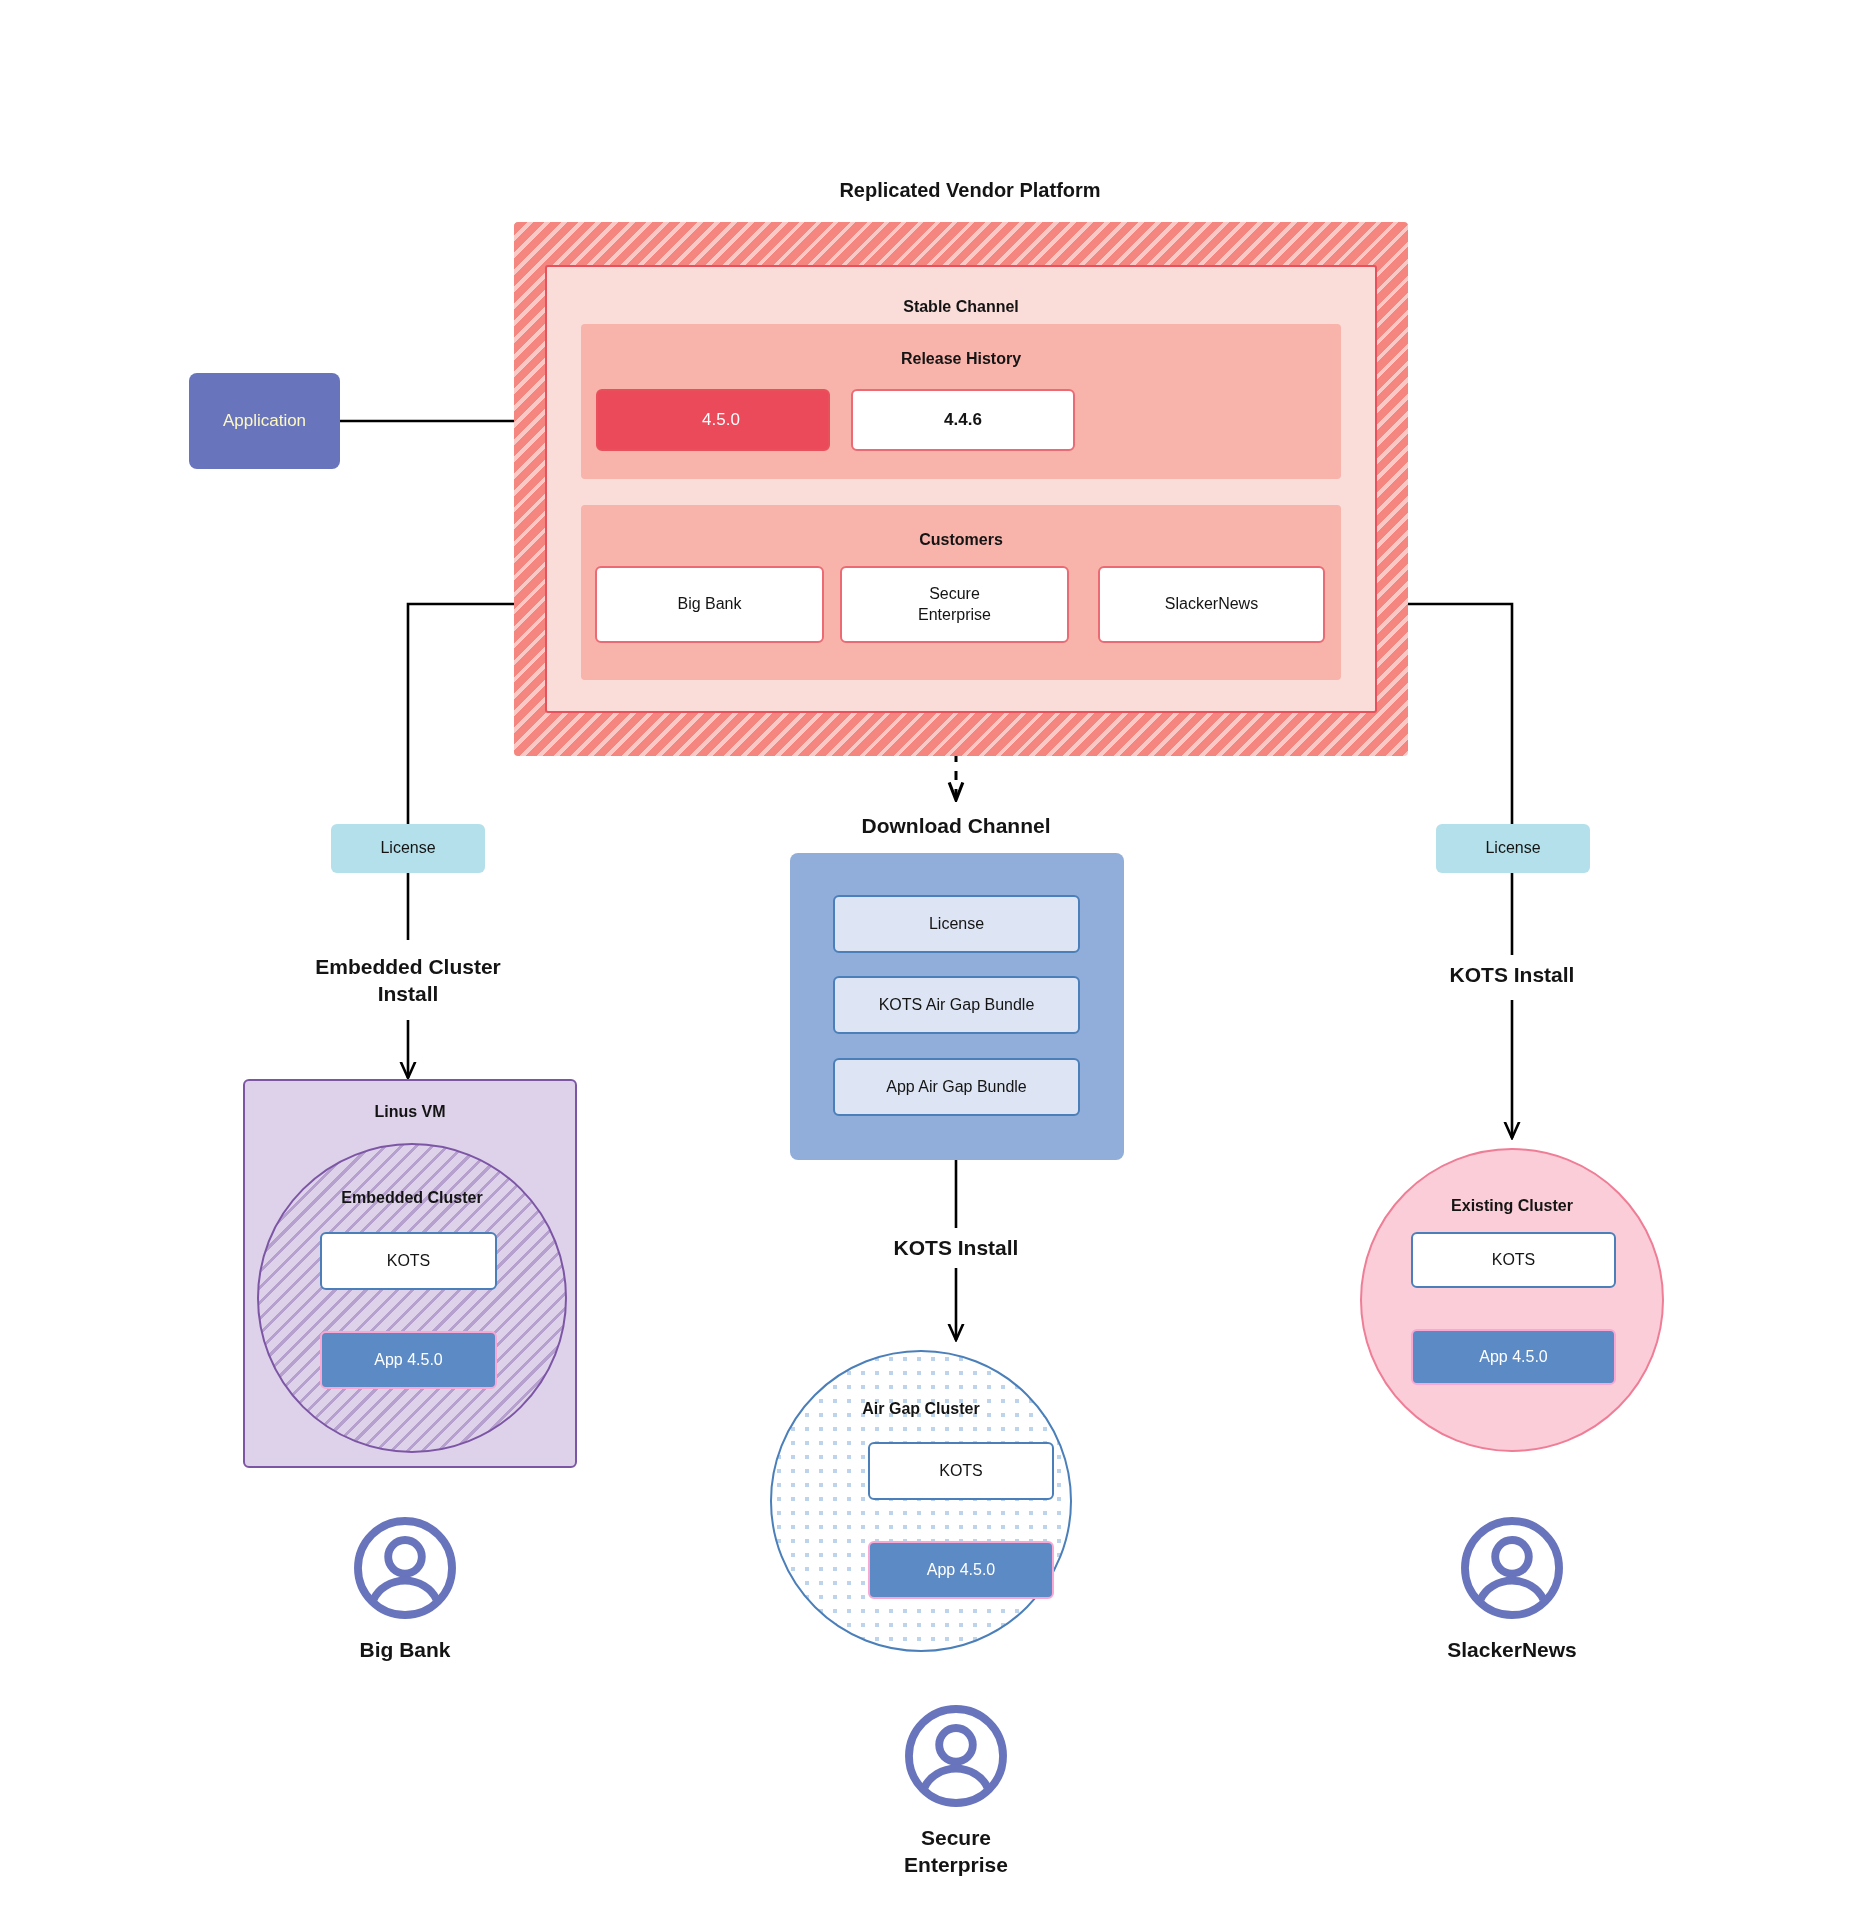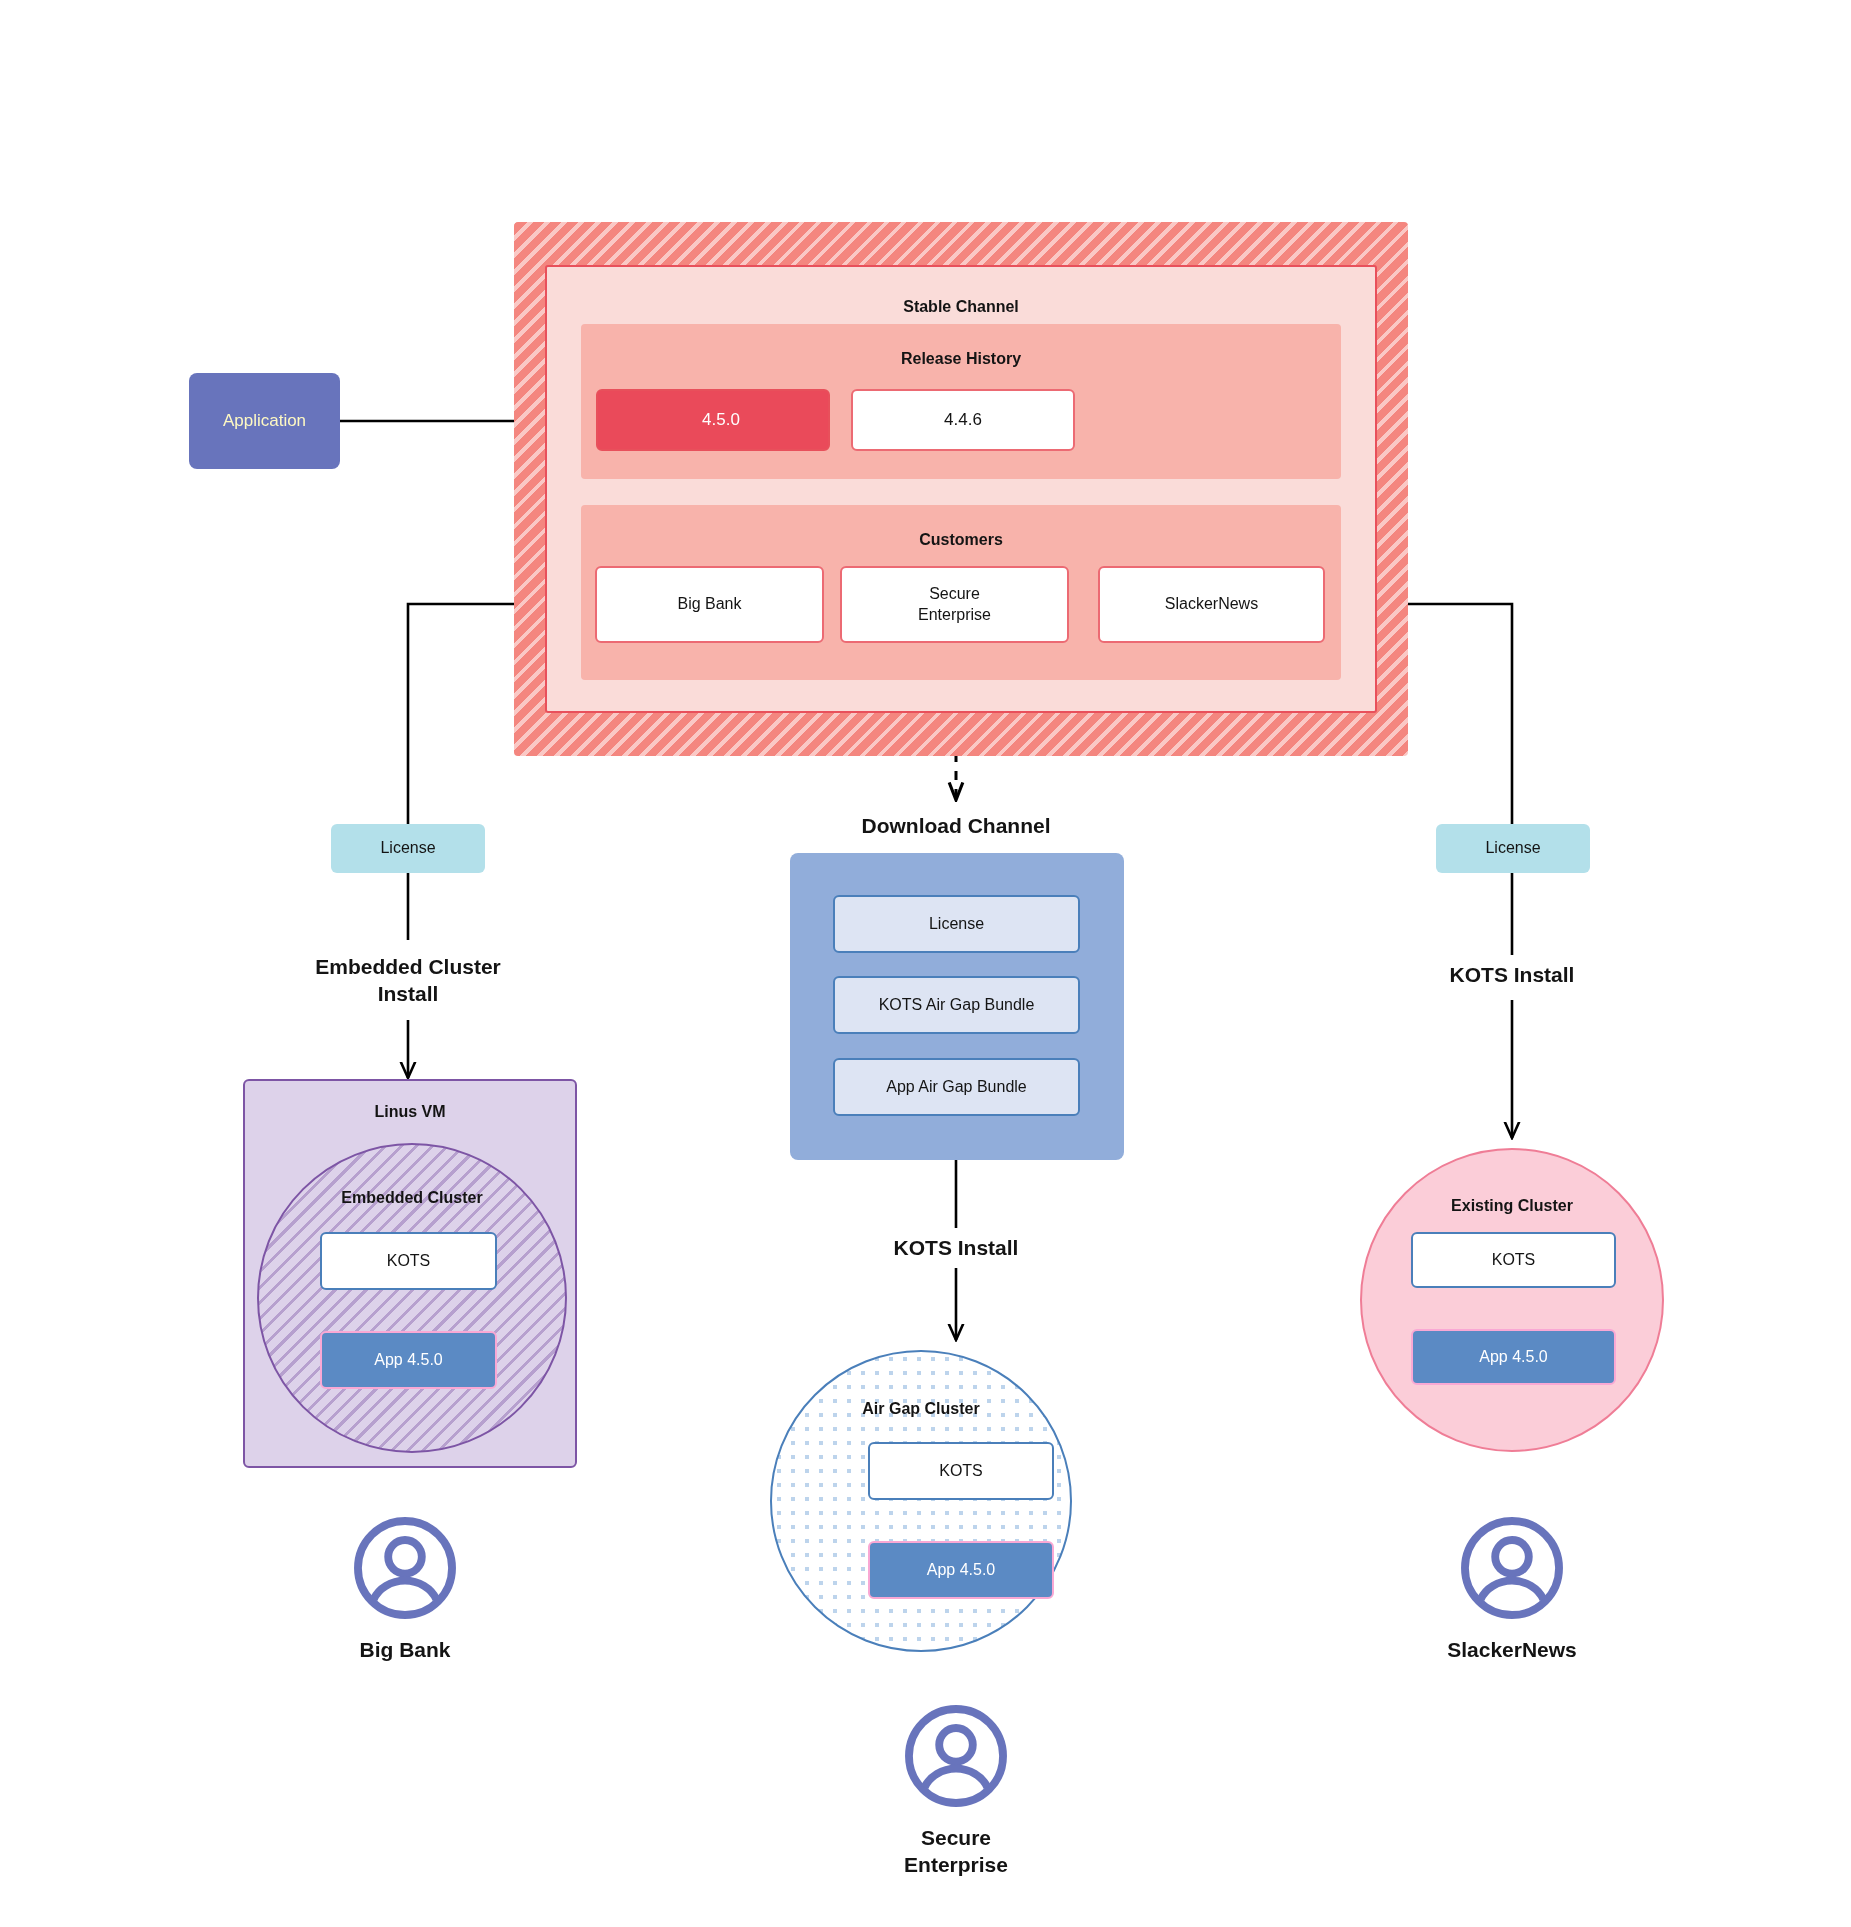--- a/index.html
+++ b/index.html
@@ -248,34 +248,35 @@
     <path d="M 1325 604 L 1512 604 L 1512 824" stroke="#000" stroke-width="2.6" fill="none"></path>
 
     <path d="M 1512 873 L 1512 955" stroke="#000" stroke-width="2.6" fill="none"></path>
     <path d="M 1512 1000 L 1512 1138" stroke="#000" stroke-width="2.6" fill="none" marker-end="url(#arrow)"></path>
 
     <path d="M 408 1290 L 408 1330" stroke="#000" stroke-width="2.6" stroke-dasharray="7 7" fill="none" marker-end="url(#arrowsm)"></path>
     <path d="M 962 1500 L 962 1540" stroke="#000" stroke-width="2.6" stroke-dasharray="7 7" fill="none" marker-end="url(#arrowsm)"></path>
     <path d="M 1512 1288 L 1512 1328" stroke="#000" stroke-width="2.6" stroke-dasharray="7 7" fill="none" marker-end="url(#arrowsm)"></path>
   </svg>
 
+  <div class="node platform-title ctr" style="left:620px; top:174px; width:700px; height:34px;">Replicated Vendor Platform</div>
 
   <div class="node platform-outer" style="left:514px; top:222px; width:894px; height:534px;"></div>
 
   <div class="node stable-channel" style="left:545px; top:265px; width:832px; height:448px;">
     <div class="panel-heading" style="top:31px;">Stable Channel</div>
   </div>
 
   <div class="node release-history" style="left:581px; top:324px; width:760px; height:155px;">
     <div class="panel-heading" style="top:26px;">Release History</div>
   </div>
 
   <div class="node release-chip current ctr" style="left:596px; top:389px; width:234px; height:62px;">4.5.0</div>
 
-  <div class="node release-chip old ctr" style="left:851px; top:389px; width:224px; height:62px;">4.4.6</div>
+  <div class="node release-chip old ctr" style="left:851px; top:389px; width:224px; height:62px;font-weight:bold;">4.4.6</div>
 
   <div class="node customers-panel" style="left:581px; top:505px; width:760px; height:175px;">
     <div class="panel-heading" style="top:26px;">Customers</div>
   </div>
 
   <div class="node customer-chip ctr" style="left:595px; top:566px; width:229px; height:77px; white-space:pre-line;">Big Bank</div>
 
   <div class="node customer-chip ctr" style="left:840px; top:566px; width:229px; height:77px; white-space:pre-line;">Secure
 Enterprise</div>
 

